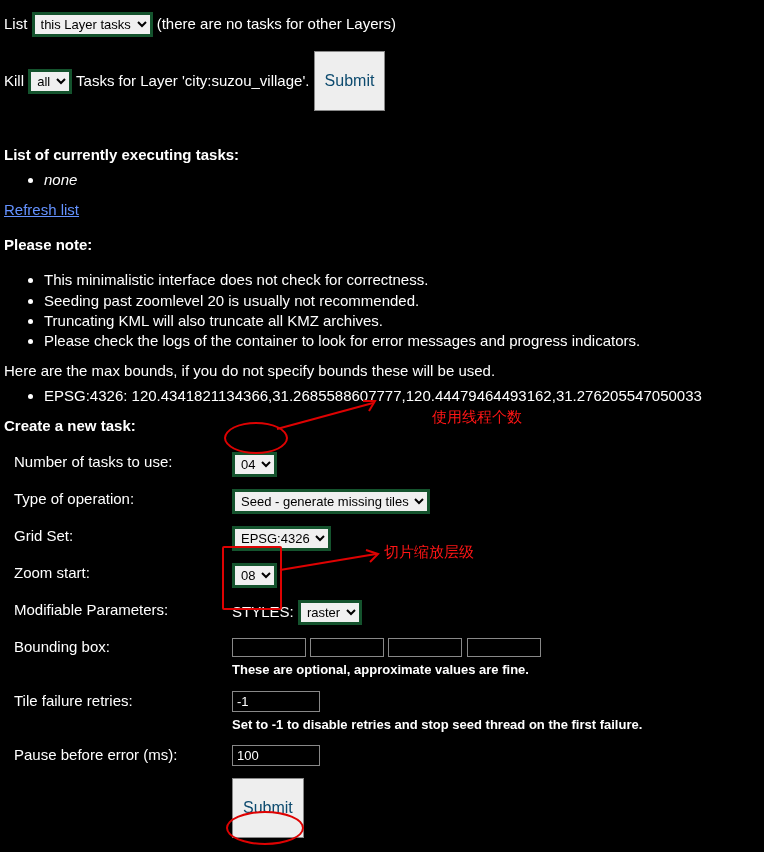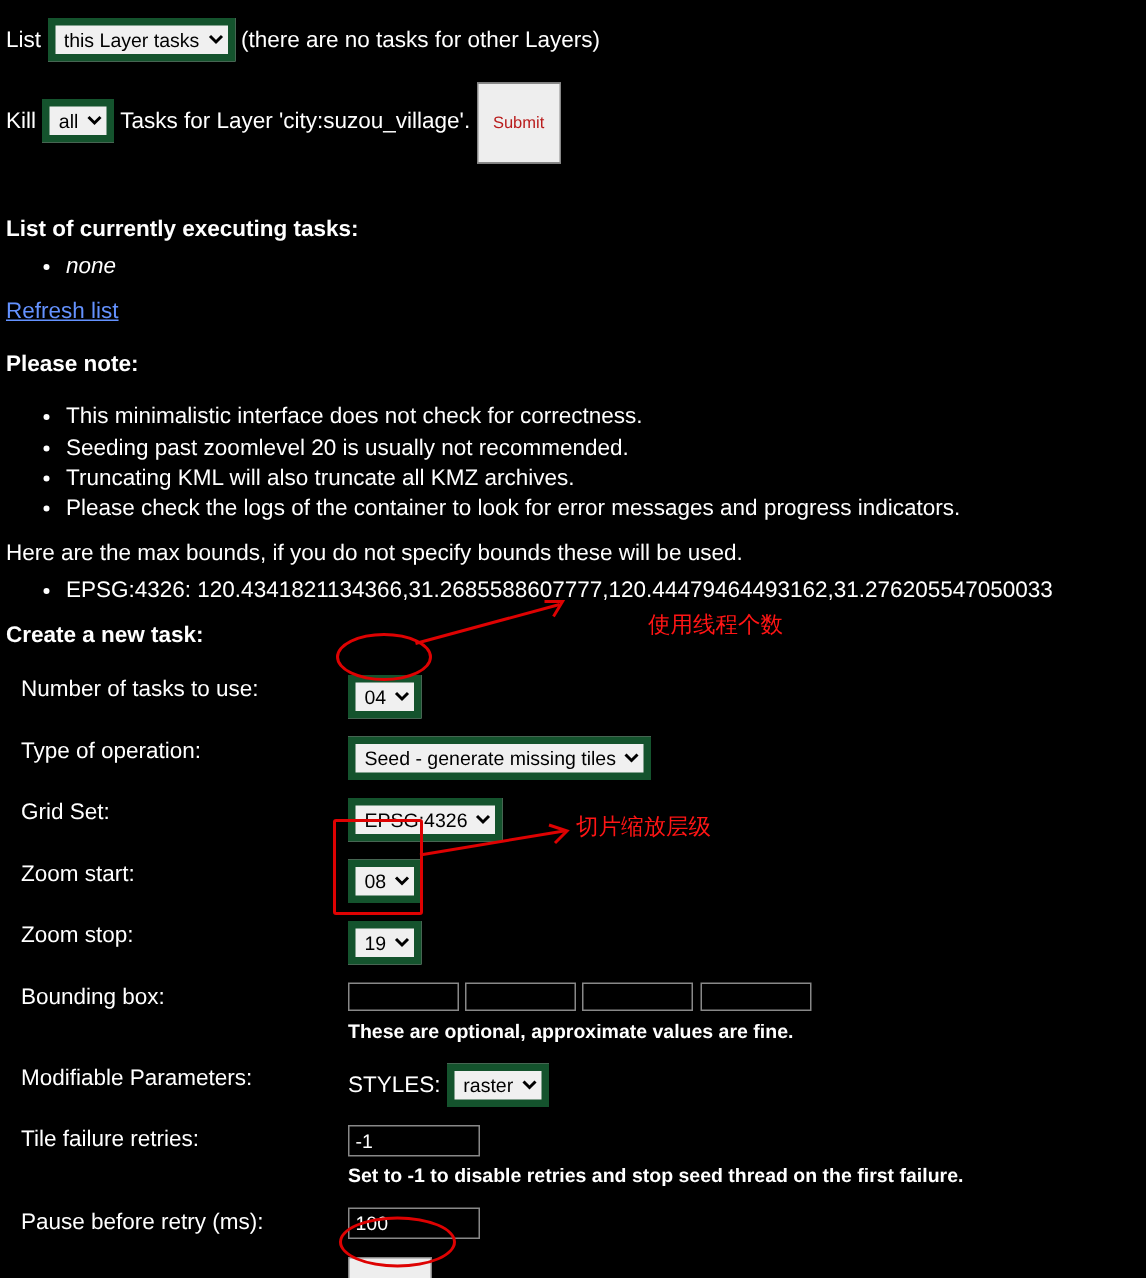--- a/index.html
+++ b/index.html
@@ -12,31 +12,31 @@
     line-height: 1.35;
     width: 764px;
   }
   body {
     padding: 8px 4px 30px 4px;
     position: relative;
   }
   select, input[type="text"], input[type="submit"] {
     background: #000;
     color: #fff;
-    border: 5px solid #14532d;
+    border: 3px solid #14532d;
     font-family: inherit;
     font-size: 13px;
     padding: 1px 2px;
   }
   input[type="submit"] {
     background: #eee;
-    color: #b91c1c;
+    color: #0c4a6e;
     border: 1px solid #888;
     padding: 20px 10px;
-    font-size: 11px;
+    font-size: 16px;
   }
   select {
     background: #f0f0f0;
     color: #000;
     padding: 1px 2px;
   }
   a {
     color: #6492ff;
     text-decoration: underline;
   }
@@ -190,55 +190,47 @@
   </tr>
   <tr>
     <td class="label-cell">Zoom start:</td>
     <td>
       <select id="sel-zstart">
         <option>08</option>
       </select>
     </td>
   </tr>
   <tr>
-    <td class="label-cell">Zoom stop:</td>
-    <td>
-      <select id="sel-zstop">
-        <option>19</option>
-      </select>
-    </td>
-  </tr>
-  <tr>
-    <td class="label-cell">Bounding box:</td>
-    <td>
-      <input type="text" class="bbox" style="">
-      <input type="text" class="bbox" style="">
-      <input type="text" class="bbox" style="">
-      <input type="text" class="bbox" style="">
-      <div class="helper">These are optional, approximate values are fine.</div>
-    </td>
-  </tr>
-  <tr>
     <td class="label-cell">Modifiable Parameters:</td>
     <td>
       <span>STYLES:</span>
       <select>
         <option>raster</option>
       </select>
     </td>
   </tr>
   <tr>
+    <td class="label-cell">Bounding box:</td>
+    <td>
+      <input type="text" class="bbox" style="">
+      <input type="text" class="bbox" style="">
+      <input type="text" class="bbox" style="">
+      <input type="text" class="bbox" style="">
+      <div class="helper">These are optional, approximate values are fine.</div>
+    </td>
+  </tr>
+  <tr>
     <td class="label-cell">Tile failure retries:</td>
     <td>
       <input type="text" class="num" value="-1" style="">
       <div class="helper">Set to -1 to disable retries and stop seed thread on the first failure.</div>
     </td>
   </tr>
   <tr>
-    <td class="label-cell">Pause before retry (ms):</td>
+    <td class="label-cell">Pause before error (ms):</td>
     <td>
       <input type="text" class="num" value="100" style="">
     </td>
   </tr>
   <tr>
     <td></td>
     <td>
       <input id="btn-submit" type="submit" value="Submit" style="">
     </td>
   </tr>

